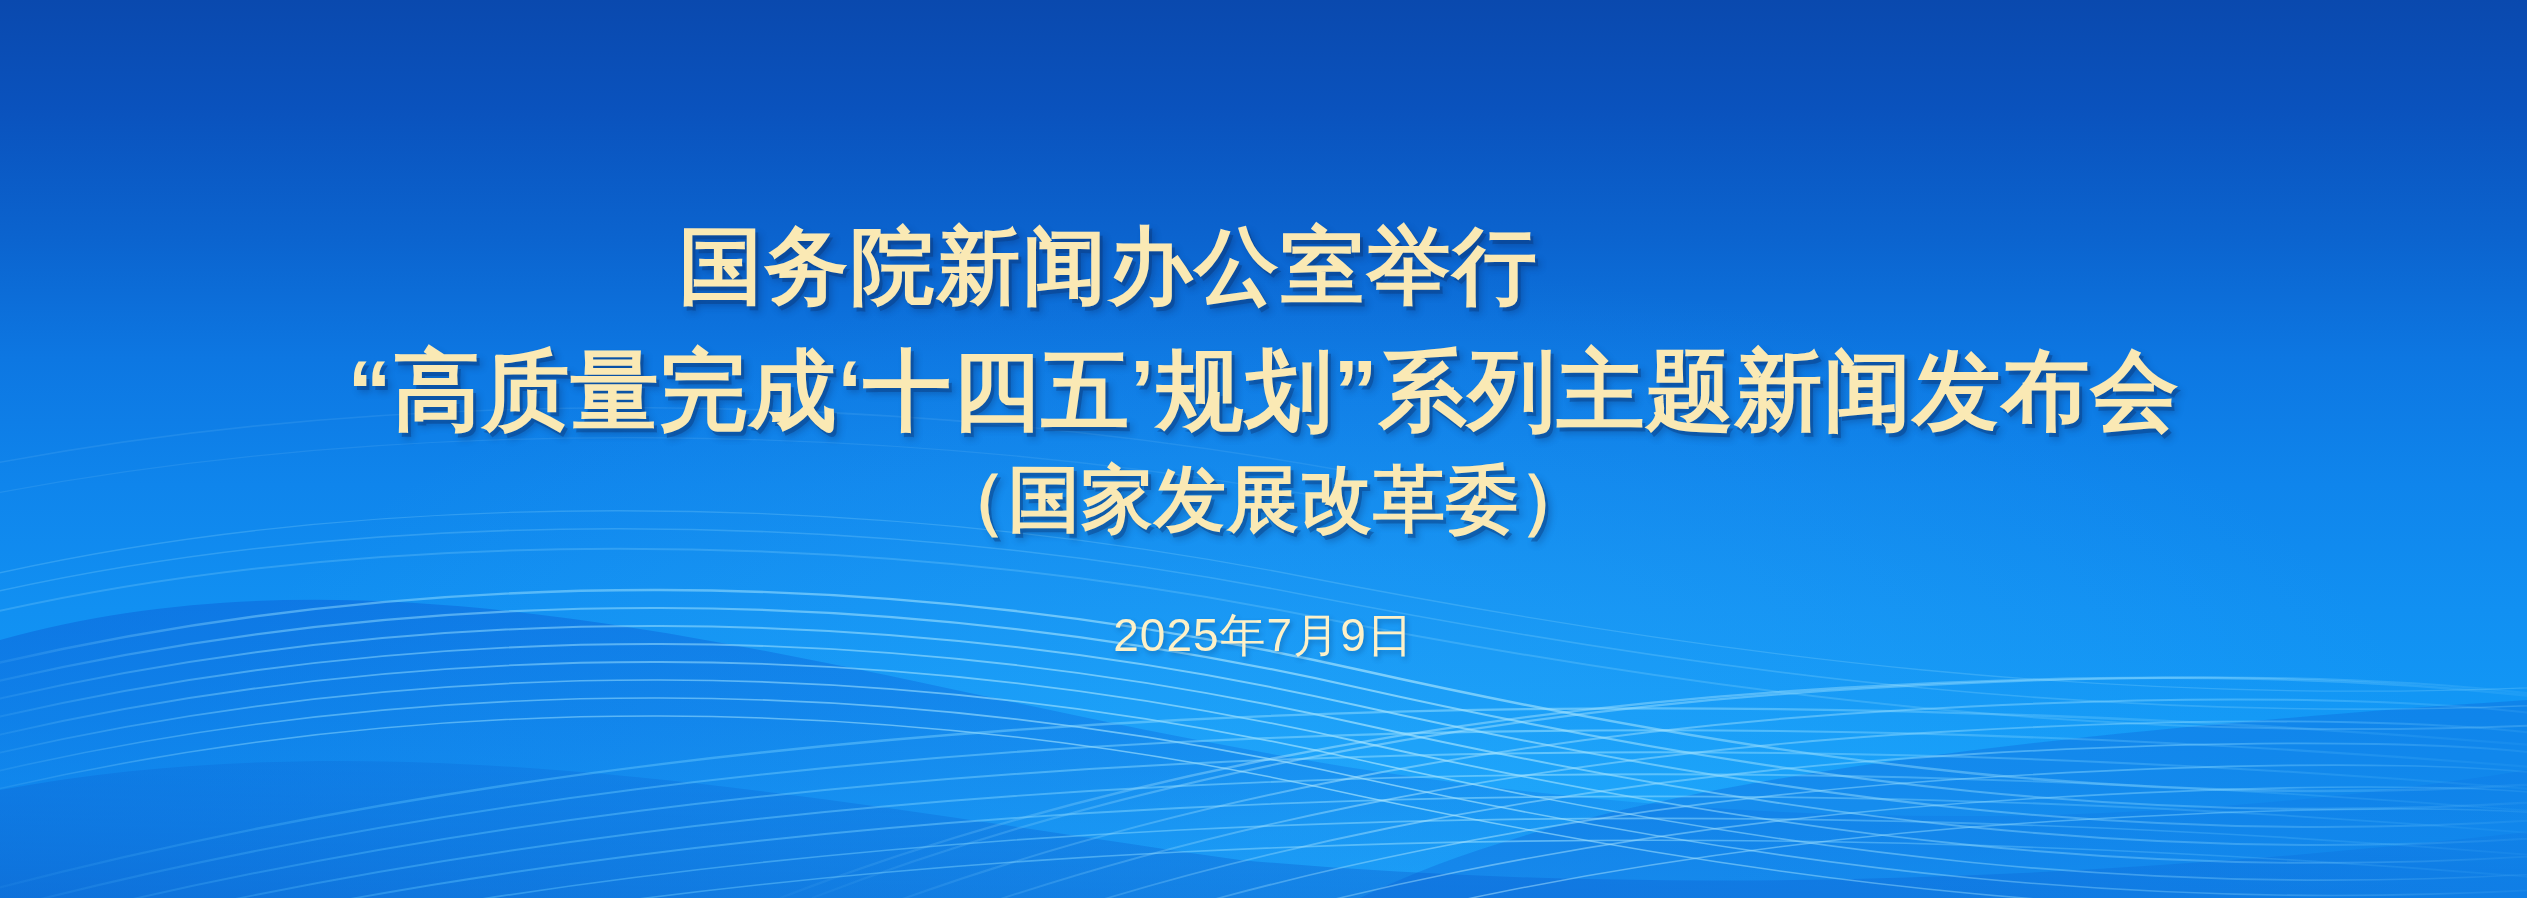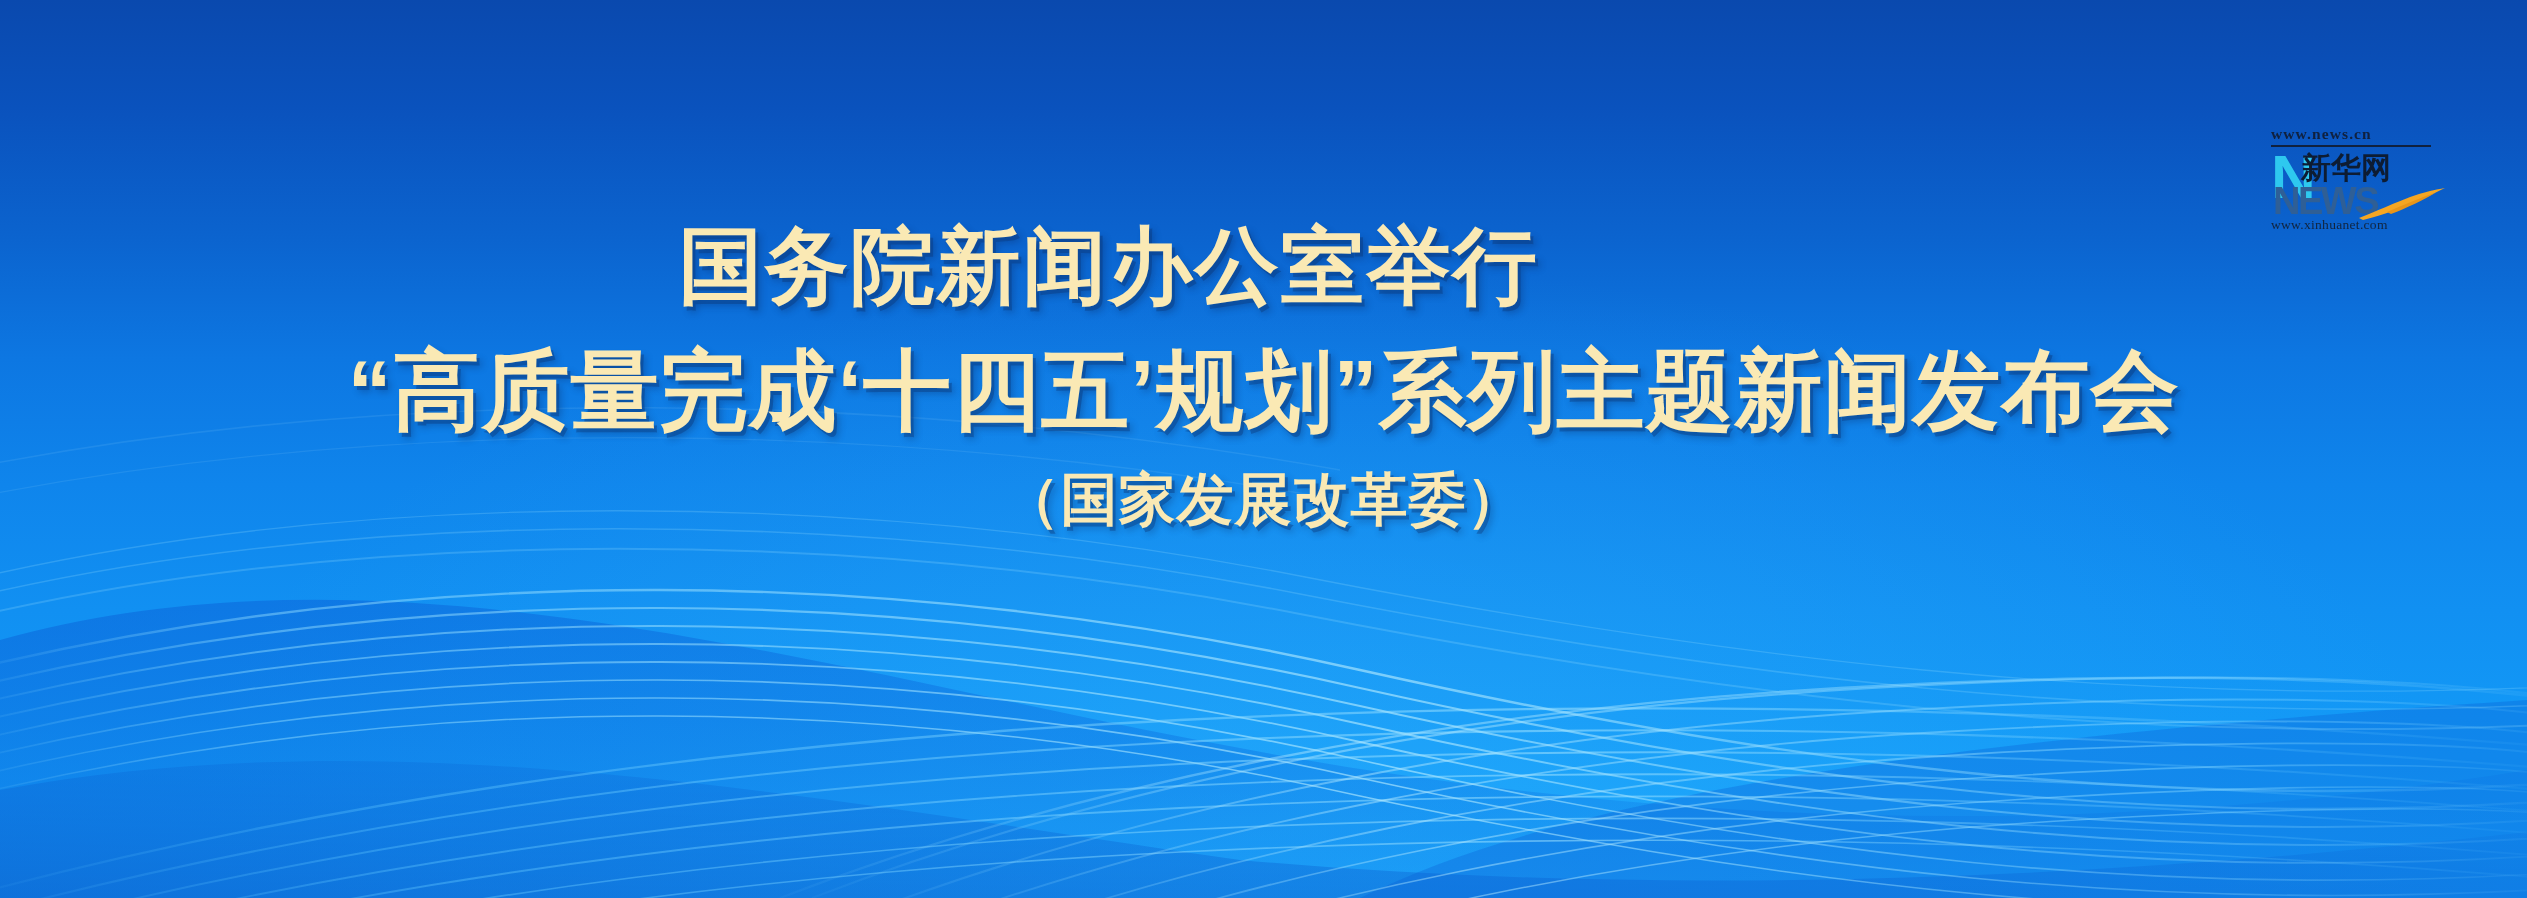--- a/index.html
+++ b/index.html
@@ -134,21 +134,21 @@
   }
   #tline2 {
     position:absolute; left:0; top:347px;
     width:2527px;
     font-size:88px; line-height:88px;
     letter-spacing:1px;
   }
   #tline3 {
     position:absolute; left:0; top:455px;
     width:2527px;
-    font-size:57px; line-height:88px;
+    font-size:72px; line-height:88px;
     letter-spacing:1px;
   }
   #dateline {
     position:absolute; left:0; top:612px;
     width:2527px;
     text-align:center;
     color:#fdf1c8;
     font-size:46px; line-height:46px;
     font-weight:500;
     letter-spacing:1px;
@@ -243,37 +243,22 @@
         <path stroke-width="1.3" d="M-40,582 C360,486 860,490 1300,576 C1720,658 2120,708 2567,686"></path>
       </g>
 
       <g fill="none" stroke="#bfeaff" stroke-opacity=".10">
         <path stroke-width="1.6" d="M-40,470 C400,382 900,392 1340,470"></path>
         <path stroke-width="1.3" d="M-40,500 C400,412 900,422 1340,500"></path>
       </g>
     </svg>
   </div>
 
-  <div id="logo">
-    <div id="logo-url-top">www.news.cn</div>
-    <div id="logo-rule"></div>
-
-    <div id="logo-body">
-      <div id="logo-N">N</div>
-      <div id="logo-cn">新华网</div>
-      <div id="logo-news">NEWS</div>
-      <svg id="logo-swoosh" viewBox="0 0 90 34" xmlns="http://www.w3.org/2000/svg">
-        <path d="M2,31 C16,26 38,15 62,7 C72,4 82,2 88,1 C80,5 68,11 54,17 C38,24 18,30 6,33 Z" fill="#f5a623"></path>
-        <path d="M30,25 C44,19 62,11 78,6 C66,13 50,21 34,27 Z" fill="#e8951a"></path>
-      </svg>
-    </div>
-
-    <div id="logo-url-bot">www.xinhuanet.com</div>
-  </div>
 
   <div id="titleblock">
     <div class="tline" id="tline1">国务院新闻办公室举行</div>
     <div class="tline" id="tline2">“高质量完成‘十四五’规划”系列主题新闻发布会</div>
     <div class="tline" id="tline3">（国家发展改革委）</div>
   </div>
 
+  <div id="dateline">2025年7月9日</div>
 
 </div>
 
 </body></html>

